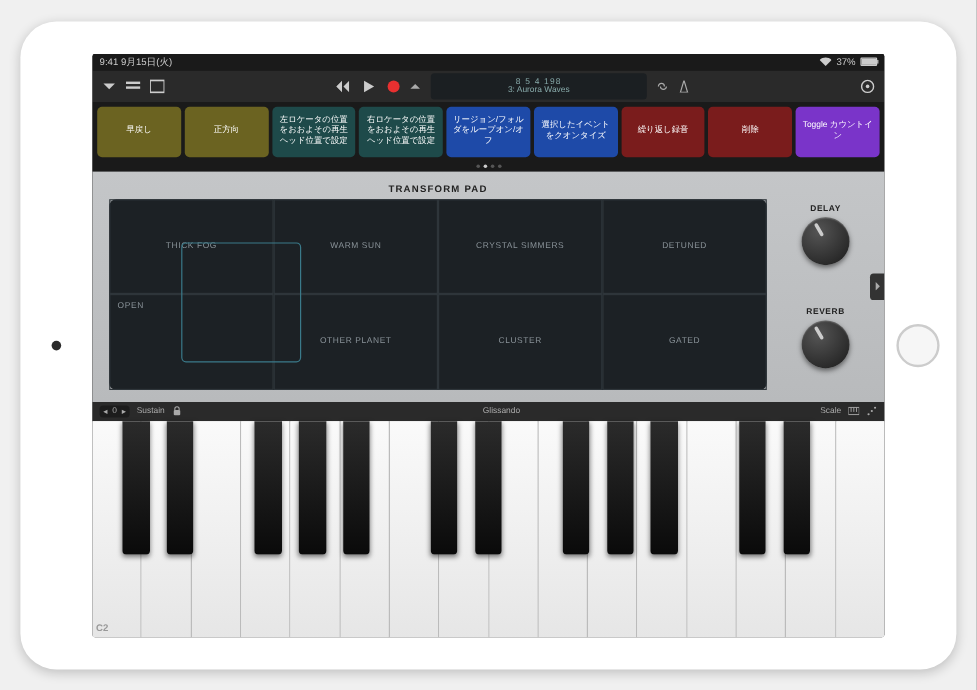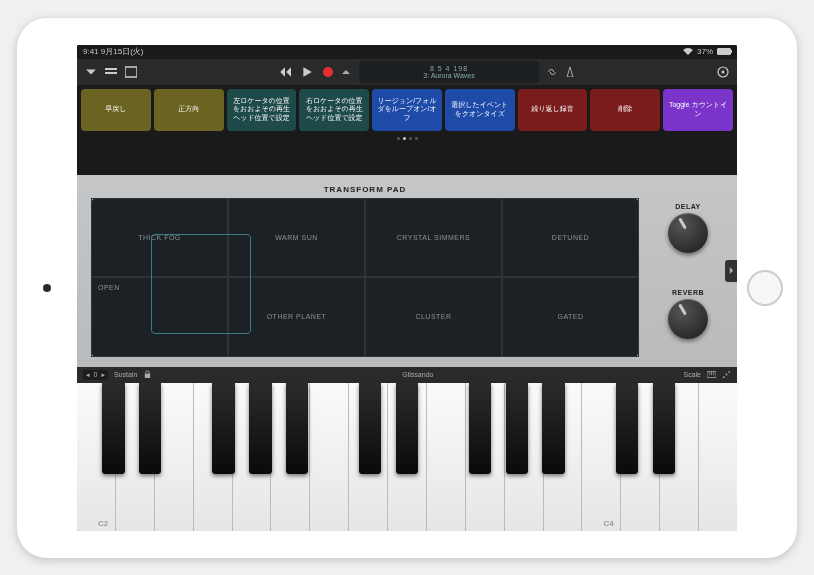--- a/index.html
+++ b/index.html
@@ -40,21 +40,21 @@
 .kc-olive { background: #6b6321; }
 .kc-teal  { background: #1e4a4a; }
 .kc-blue  { background: #1e4aa8; }
 .kc-red   { background: #7a1c1c; }
 .kc-purple{ background: #7a34c9; }
 .page-dots { display: flex; justify-content: center; gap: 3px; padding: 3px 0; }
 .page-dots span { width: 3px; height: 3px; border-radius: 50%; background: #555; }
 .page-dots span.active { background: #ccc; }
 
 
-.synth { background: linear-gradient(#c4c6c8,#b8babc); flex: 0 0 192px; display: flex; padding: 10px 14px; gap: 14px; position: relative; margin-top: 32px; }
+.synth { background: linear-gradient(#c4c6c8,#b8babc); flex: 0 0 192px; display: flex; padding: 10px 14px; gap: 14px; position: relative; }
 .pad-wrap { flex: 1; display: flex; flex-direction: column; }
 .pad-title { text-align: center; font-size: 8px; font-weight: 600; letter-spacing: 1px; color: #222; margin-bottom: 4px; }
 .pad { flex: 1; background: #1c2125; border-radius: 6px; display: grid; grid-template-columns: repeat(4,1fr); grid-template-rows: repeat(2,1fr); position: relative; }
 .pad-cell { border: 1px solid #2e353a; display: flex; align-items: center; justify-content: center; font-size: 7px; color: #8a9399; letter-spacing: 0.5px; }
 .pad-cell:nth-child(1),.pad-cell:nth-child(5){ align-items: flex-start; justify-content: flex-start; padding: 6px; }
 .pad-cell:nth-child(1){ align-items: center; justify-content: center;}
 .morph { position: absolute; width: 100px; height: 100px; border: 1px solid #3a7a8a; border-radius: 4px; left: 60px; top: 36px; pointer-events: none; }
 .knobs { width: 70px; display: flex; flex-direction: column; justify-content: space-around; align-items: center; }
 .knob-lbl { font-size: 7px; font-weight: 700; letter-spacing: 0.5px; color: #222; margin-bottom: 3px; }
 .knob { width: 40px; height: 40px; border-radius: 50%; background: radial-gradient(circle at 35% 30%, #555, #1a1a1a); box-shadow: 0 2px 4px rgba(0,0,0,0.5), inset 0 1px 1px rgba(255,255,255,0.2); position: relative; }
@@ -66,21 +66,21 @@
 .kb-strip { height: 16px; background: #2a2a2a; display: flex; align-items: center; padding: 0 6px; font-size: 7px; color: #aaa; gap: 6px; }
 .oct-ctrl { display: flex; align-items: center; background: #1c1c1c; border-radius: 3px; padding: 1px 3px; gap: 4px; }
 .kb-strip .mid { flex: 1; text-align: center; }
 .kb-strip-ic { width: 9px; height: 9px; fill: #aaa; }
 
 
 .piano { flex: 1; position: relative; background: #eee; }
 .whites { display: flex; height: 100%; }
 .white-key { flex: 1; background: linear-gradient(#fafafa,#e6e6e6); border-right: 1px solid #bbb; position: relative; }
 .white-key:last-child{border-right:none;}
-.white-key .lbl { position: absolute; bottom: 3px; left: 21px; font-size: 8px; color: #999; font-weight: 600; }
+.white-key .lbl { position: absolute; bottom: 3px; left: 3px; font-size: 8px; color: #999; font-weight: 600; }
 .blacks { position: absolute; top: 0; left: 0; right: 0; height: 62%; pointer-events: none; }
 .black-key { position: absolute; top: 0; width: 3.4%; height: 100%; background: linear-gradient(#2b2b2b,#0a0a0a); border-radius: 0 0 3px 3px; box-shadow: 0 2px 4px rgba(0,0,0,0.5); }
 </style>
 </head>
 <body>
 
 <div class="ipad-frame">
   <div class="camera"></div>
   <div class="home-btn"></div>
 
@@ -265,23 +265,20 @@
         <div class="white-key"></div>
         <div class="white-key"></div>
         <div class="white-key"></div>
         <div class="white-key"></div>
         <div class="white-key"></div>
         <div class="white-key"></div>
         <div class="white-key"></div>
         <div class="white-key"></div>
         <div class="white-key"></div>
         <div class="white-key"></div>
-        <div class="white-key">
-            <span class="lbl">C4</span>
-          </div>
         <div class="white-key"></div>
         <div class="white-key"></div>
         <div class="white-key"></div>
       </div>
       <div class="blacks">
         <div class="black-key" style="left:3.8%"></div>
         <div class="black-key" style="left:9.4%"></div>
         <div class="black-key" style="left:20.5%"></div>
         <div class="black-key" style="left:26.1%"></div>
         <div class="black-key" style="left:31.6%"></div>

